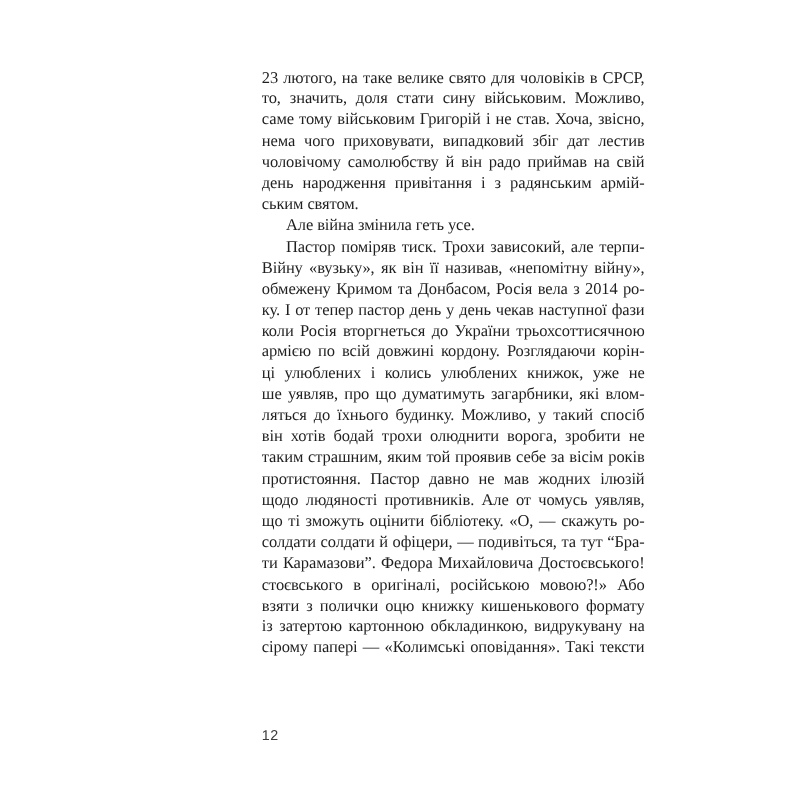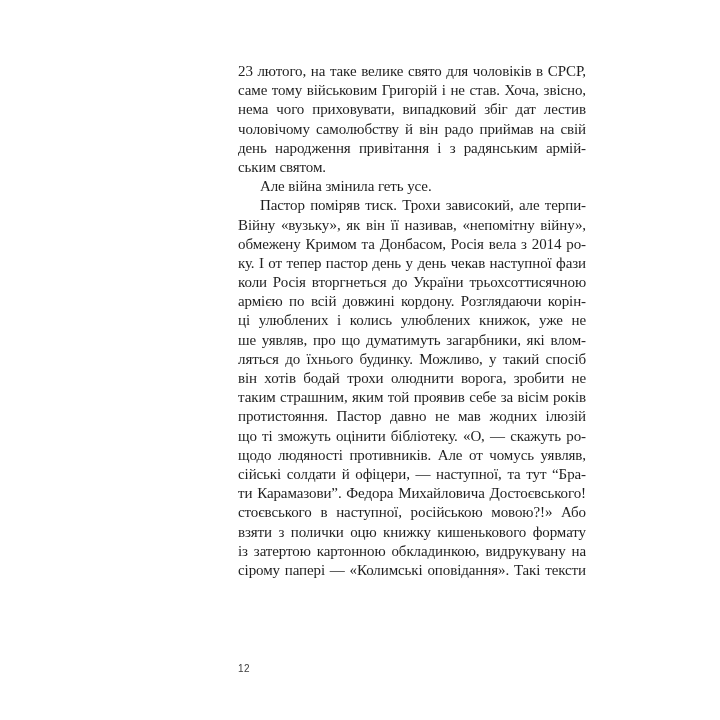--- a/index.html
+++ b/index.html
@@ -45,53 +45,54 @@
     text-align-last: left;
   }
   .line.indent {
     text-indent: 22px;
   }
   .page-number {
     position: absolute;
     left: 190px;
     top: 661px;
     font-family: "Liberation Sans", "DejaVu Sans", sans-serif;
-    font-size: 10px;
+    font-size: 13px;
     line-height: 15px;
     letter-spacing: 0.5px;
     color: #3d3d3d;
   }
 </style>
 </head>
 <body>
 
 <div class="page">
   <div class="text-block" id="text-block">
       <div class="line">23 лютого, на таке велике свято для чоловіків в СРСР,</div>
+      <div class="line">то, значить, доля стати сину військовим. Можливо,</div>
       <div class="line">саме тому військовим Григорій і не став. Хоча, звісно,</div>
       <div class="line">нема чого приховувати, випадковий збіг дат лестив</div>
       <div class="line">чоловічому самолюбству й він радо приймав на свій</div>
       <div class="line">день народження привітання і з радянським армій-</div>
       <div class="line end">ським святом.</div>
       <div class="line indent end">Але війна змінила геть усе.</div>
       <div class="line indent">Пастор поміряв тиск. Трохи зависокий, але терпи-</div>
       <div class="line">Війну «вузьку», як він її називав, «непомітну війну»,</div>
       <div class="line">обмежену Кримом та Донбасом, Росія вела з 2014 ро-</div>
       <div class="line">ку. І от тепер пастор день у день чекав наступної фази —</div>
       <div class="line">коли Росія вторгнеться до України трьохсоттисячною</div>
       <div class="line">армією по всій довжині кордону. Розглядаючи корін-</div>
       <div class="line">ці улюблених і колись улюблених книжок, уже не впер-</div>
       <div class="line">ше уявляв, про що думатимуть загарбники, які влом-</div>
       <div class="line">ляться до їхнього будинку. Можливо, у такий спосіб</div>
       <div class="line">він хотів бодай трохи олюднити ворога, зробити не</div>
       <div class="line">таким страшним, яким той проявив себе за вісім років</div>
       <div class="line">протистояння. Пастор давно не мав жодних ілюзій</div>
+      <div class="line">щодо людяності противників. Але от чомусь уявляв,</div>
       <div class="line">що ті зможуть оцінити бібліотеку. «О, — скажуть ро-</div>
-      <div class="line">щодо людяності противників. Але от чомусь уявляв,</div>
-      <div class="line">сійські солдати й офіцери, — наступної, та тут “Бра-</div>
+      <div class="line">солдати солдати й офіцери, — подивіться, та тут “Бра-</div>
       <div class="line">ти Карамазови”. Федора Михайловича Достоєвського!</div>
-      <div class="line">стоєвського в наступної, російською мовою?!» Або</div>
+      <div class="line">стоєвського в оригіналі, російською мовою?!» Або</div>
       <div class="line">взяти з полички оцю книжку кишенькового формату</div>
       <div class="line">із затертою картонною обкладинкою, видрукувану на</div>
       <div class="line">сірому папері — «Колимські оповідання». Такі тексти</div>
     </div>
   <div class="page-number">12</div>
 </div>
 
 </body></html>

